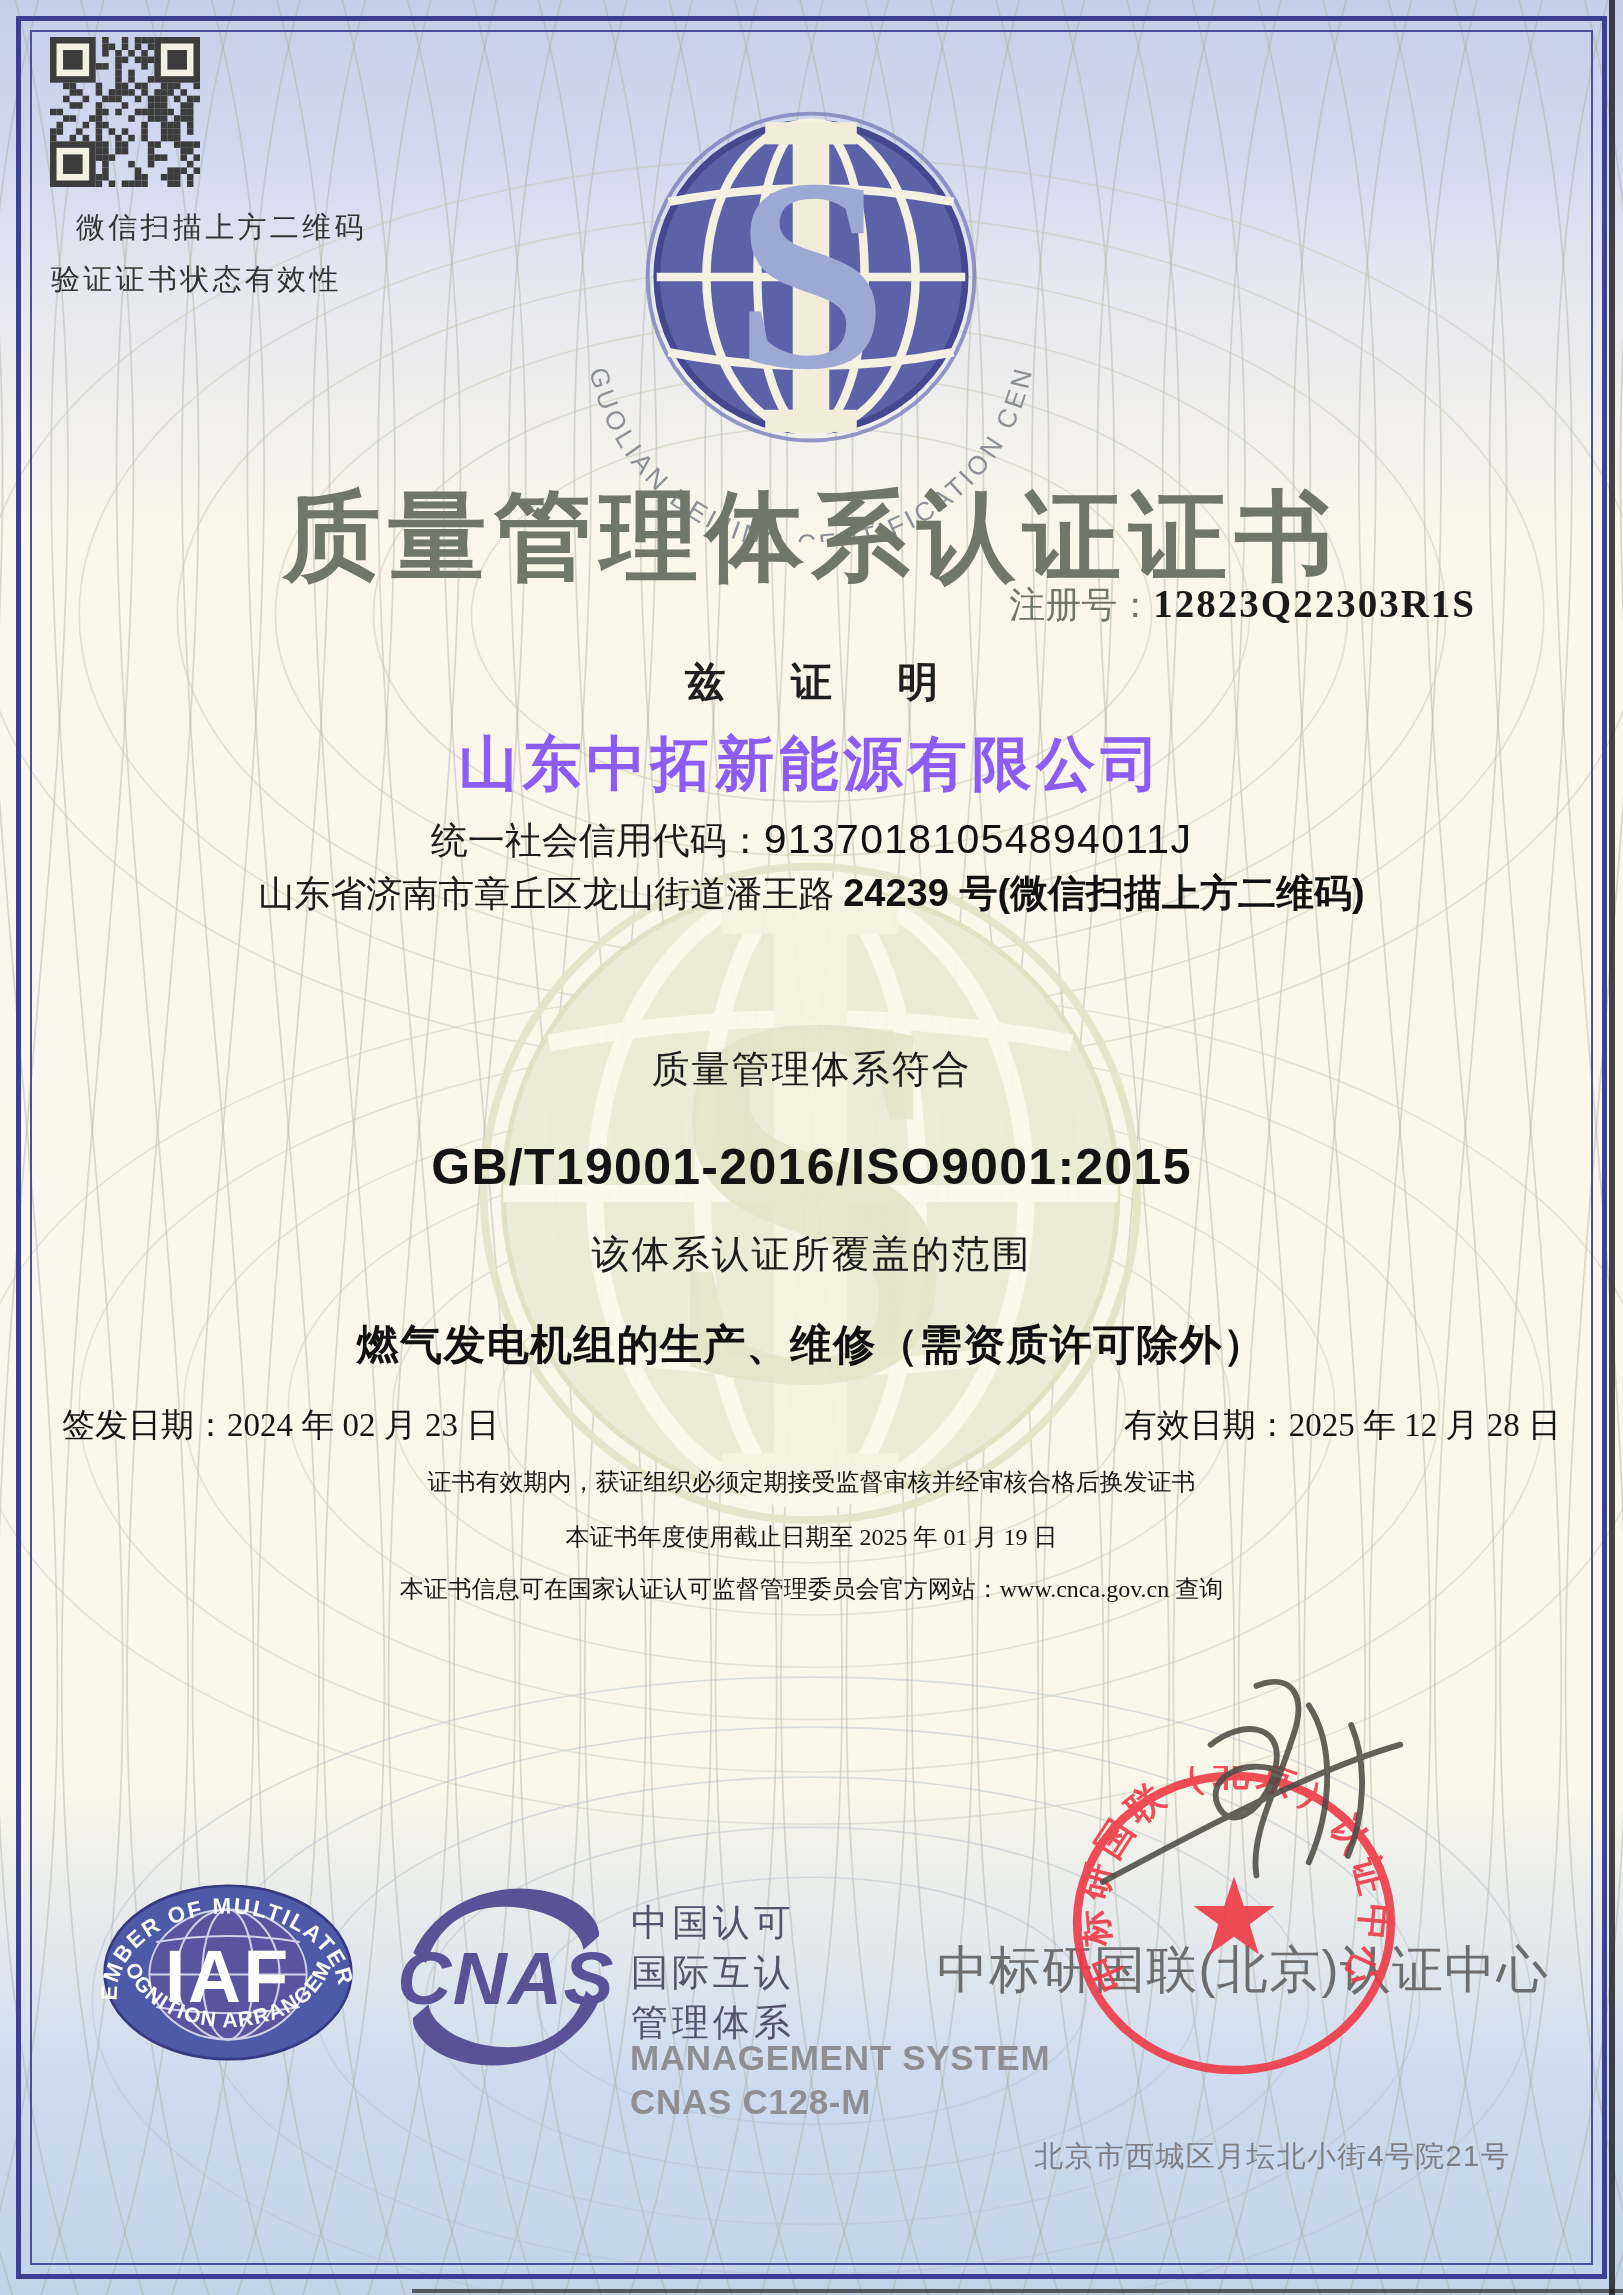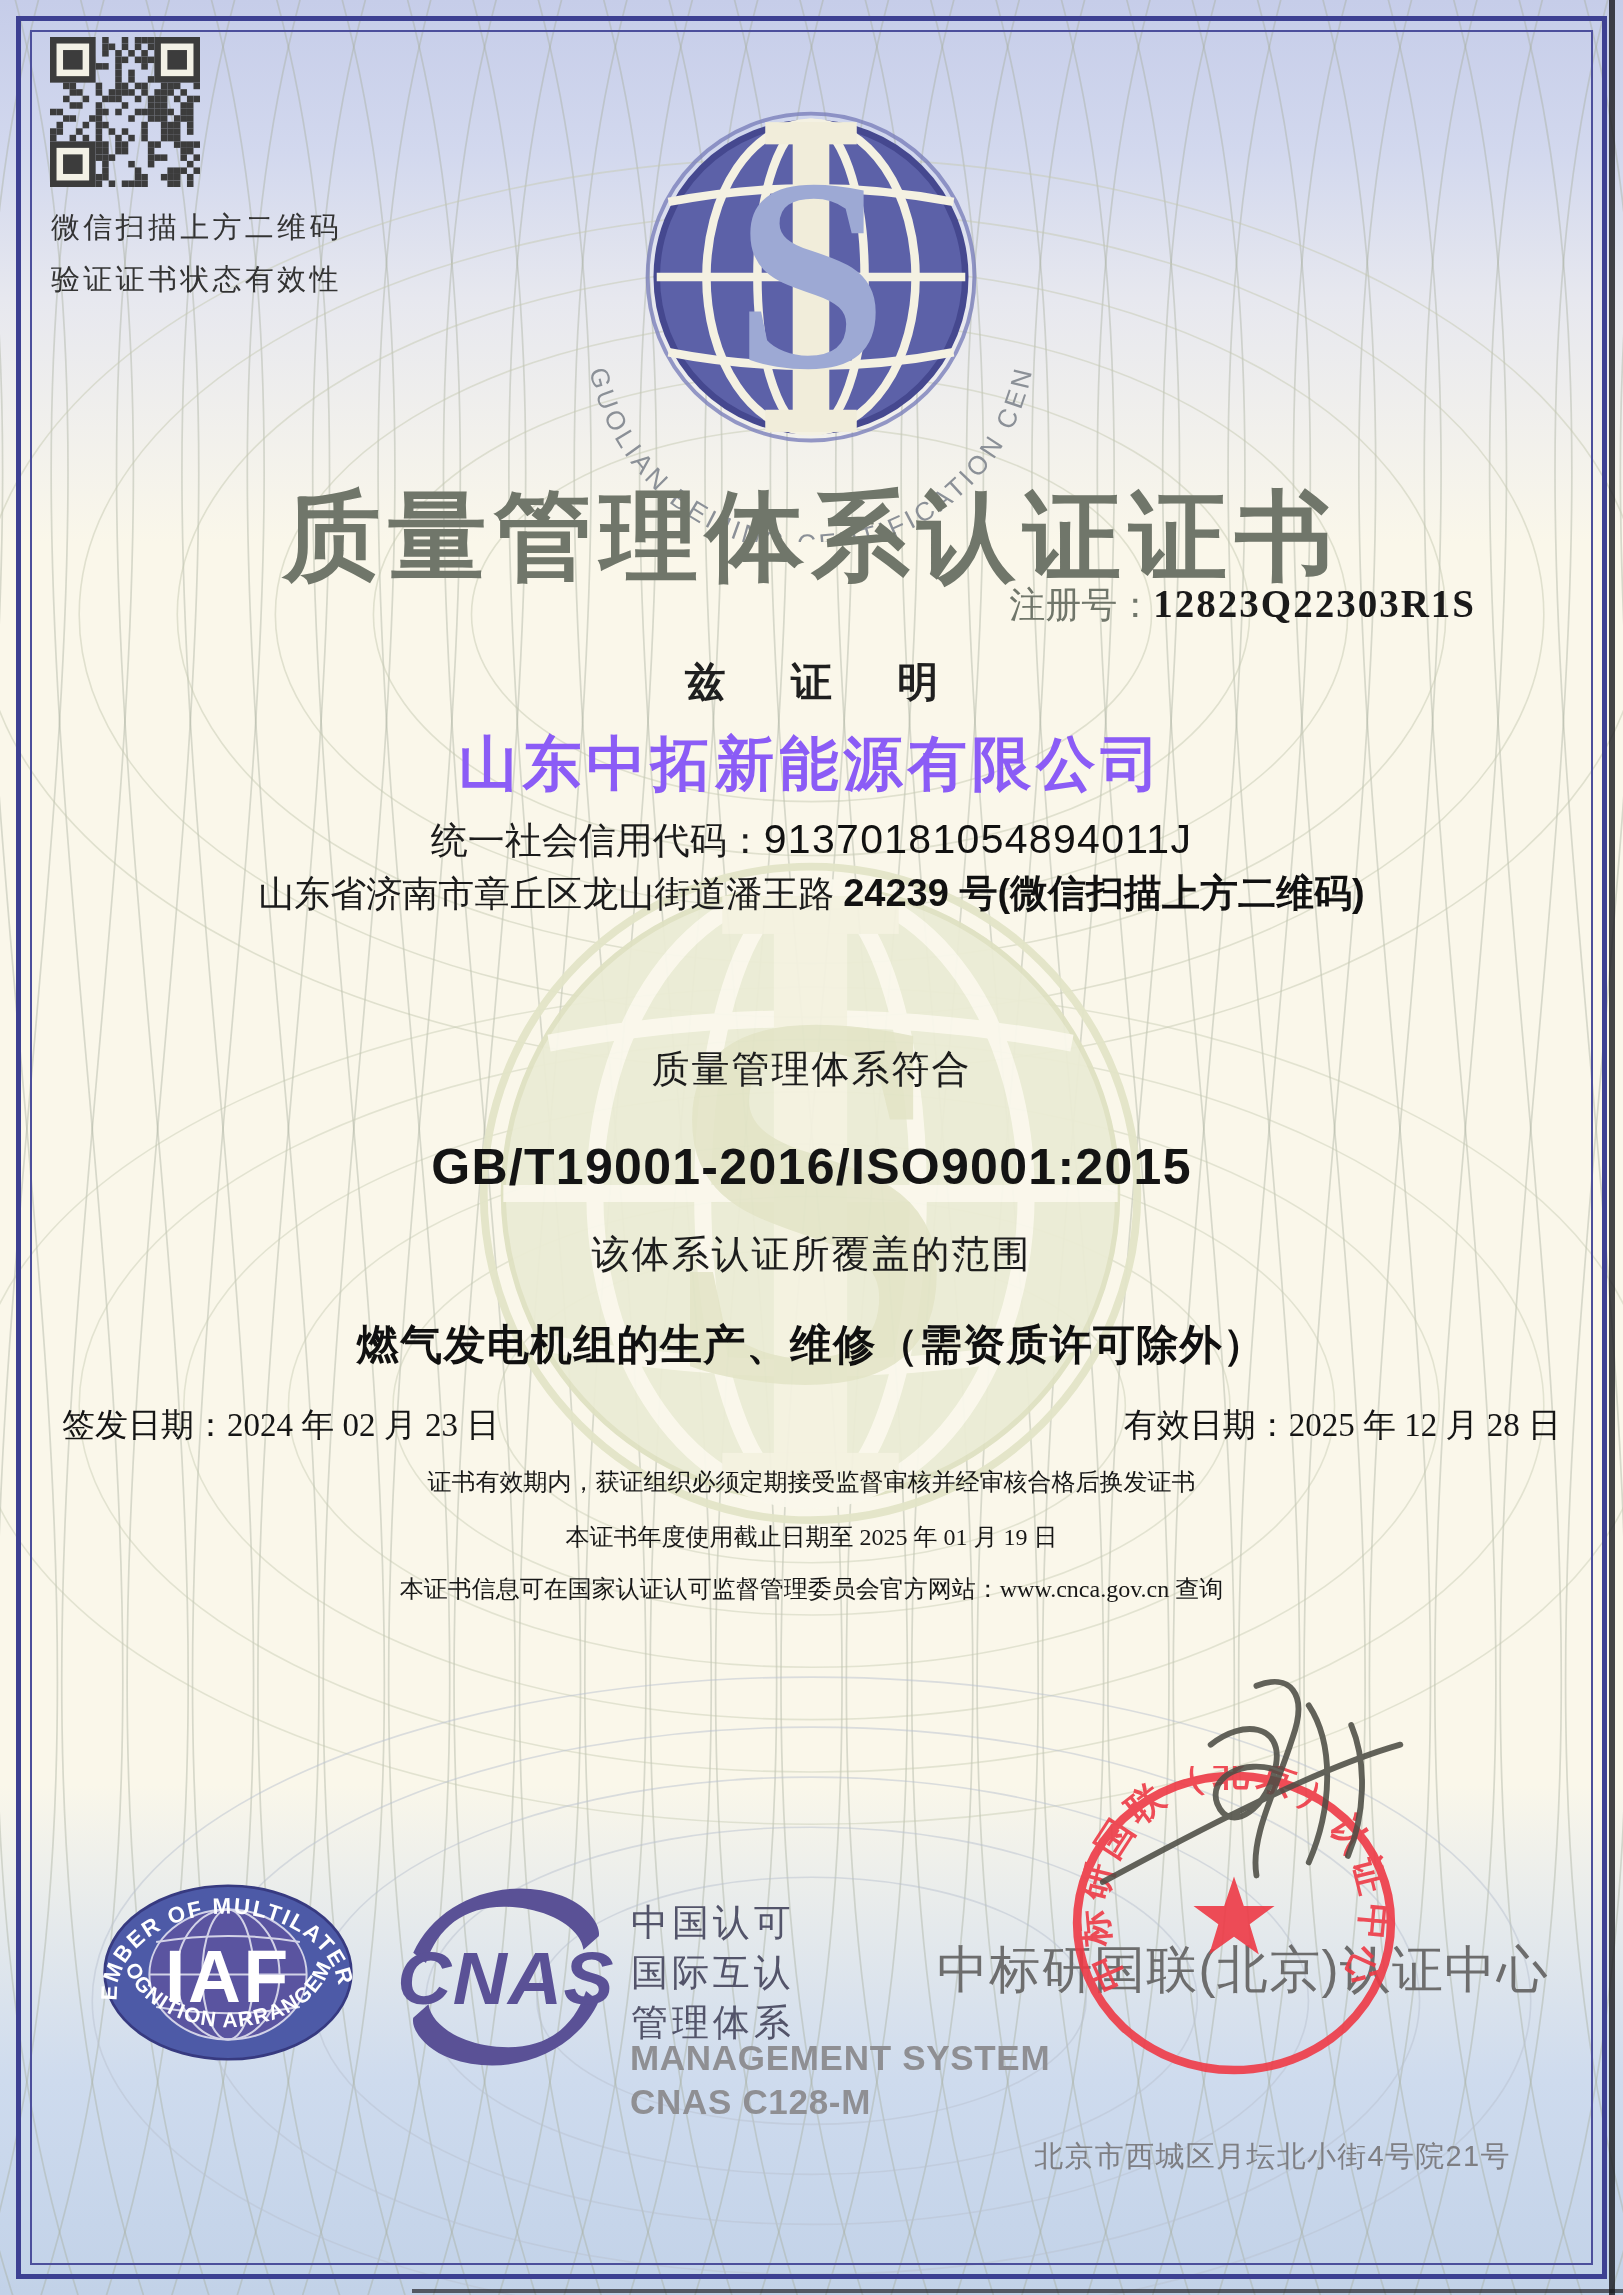--- a/index.html
+++ b/index.html
@@ -15,21 +15,21 @@
   
   .frame-outer{position:absolute;inset:15.7px;border:5.9px solid #3d4092;pointer-events:none;}
   .frame-inner{position:absolute;inset:30px;border:2px solid #4c4f9c;pointer-events:none;}
   .scan-r{position:absolute;right:8.5px;top:0;width:5.2px;height:2295px;background:#17171c;opacity:.8;}
   .scan-b{position:absolute;bottom:2px;left:412px;right:0;height:3.9px;background:#17171c;opacity:.65;}
   
   .cx{position:absolute;left:0;right:0;text-align:center;white-space:nowrap;}
   
   #qr-svg{position:absolute;left:50px;top:37px;}
   .qr-cap{position:absolute;left:51px;font-size:29px;letter-spacing:3.3px;color:#333;}
-  .qr-cap1{top:208px;}　.qr-cap2{top:260px;}
+  .qr-cap1{top:208px;margin-left:25px;}　.qr-cap2{top:260px;}
   .qr-cap2{top:260px;}
   
   #org-logo{position:absolute;left:543px;top:84px;}
   
   .t-title{top:472px;font-size:98px;letter-spacing:7.8px;color:#70766a;font-weight:600;}
   .reg{position:absolute;top:581px;right:147px;font-size:36px;color:#70766a;white-space:nowrap;}
   .reg .num{color:#1a1a1a;font-weight:600;font-size:39px;letter-spacing:2px;}
   .hereby{top:655px;font-size:41px;letter-spacing:27.5px;text-indent:27.5px;color:#1f1f1f;font-weight:600;}
   .company{top:725px;font-size:59px;font-weight:700;font-family:"Liberation Sans",sans-serif;
            letter-spacing:5.2px;color:#8b5cf6;}

